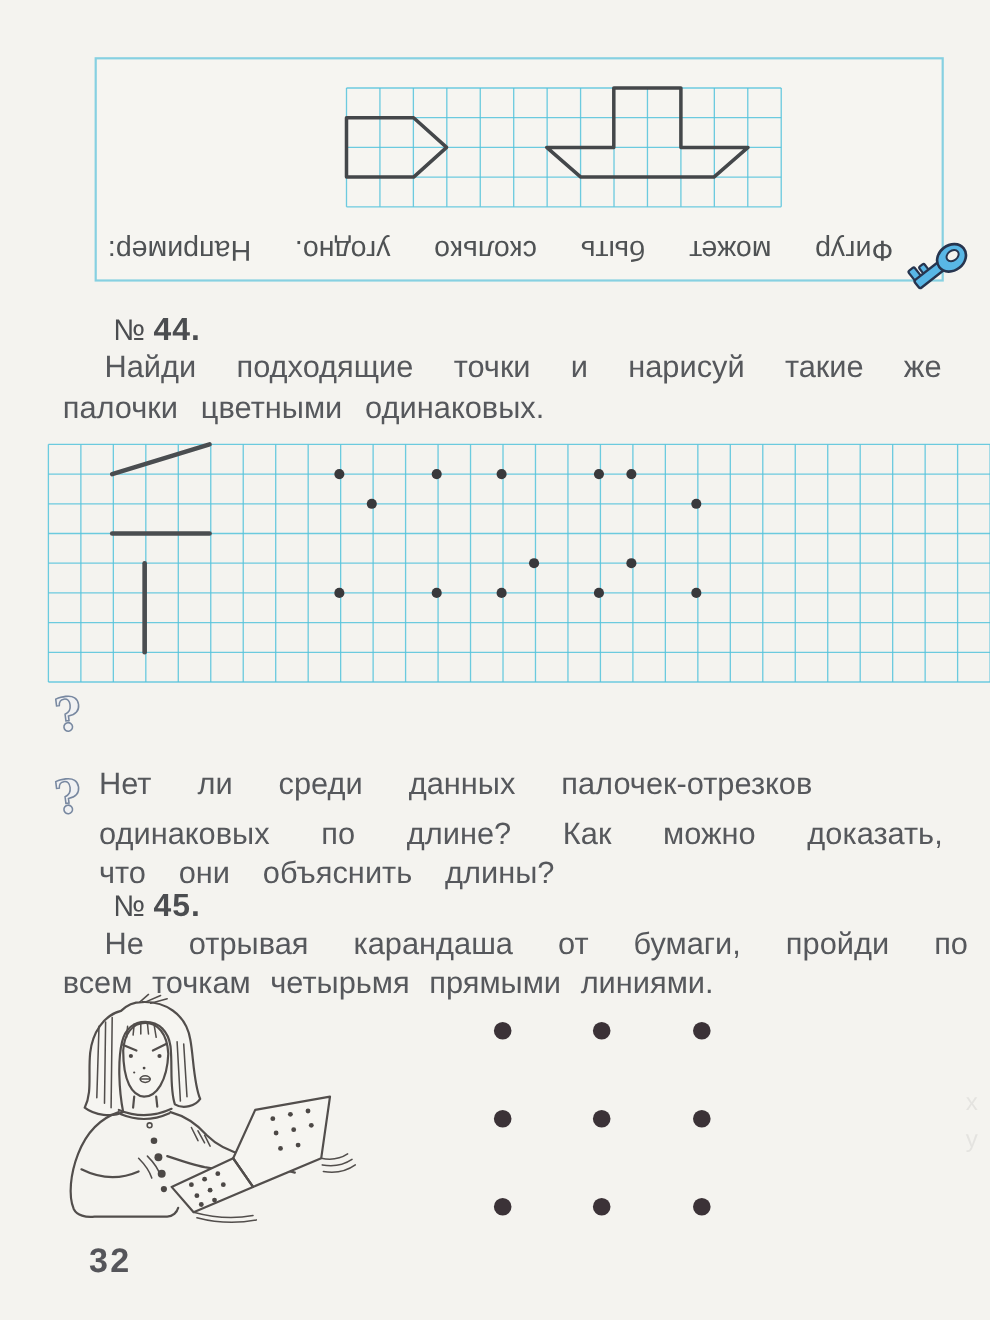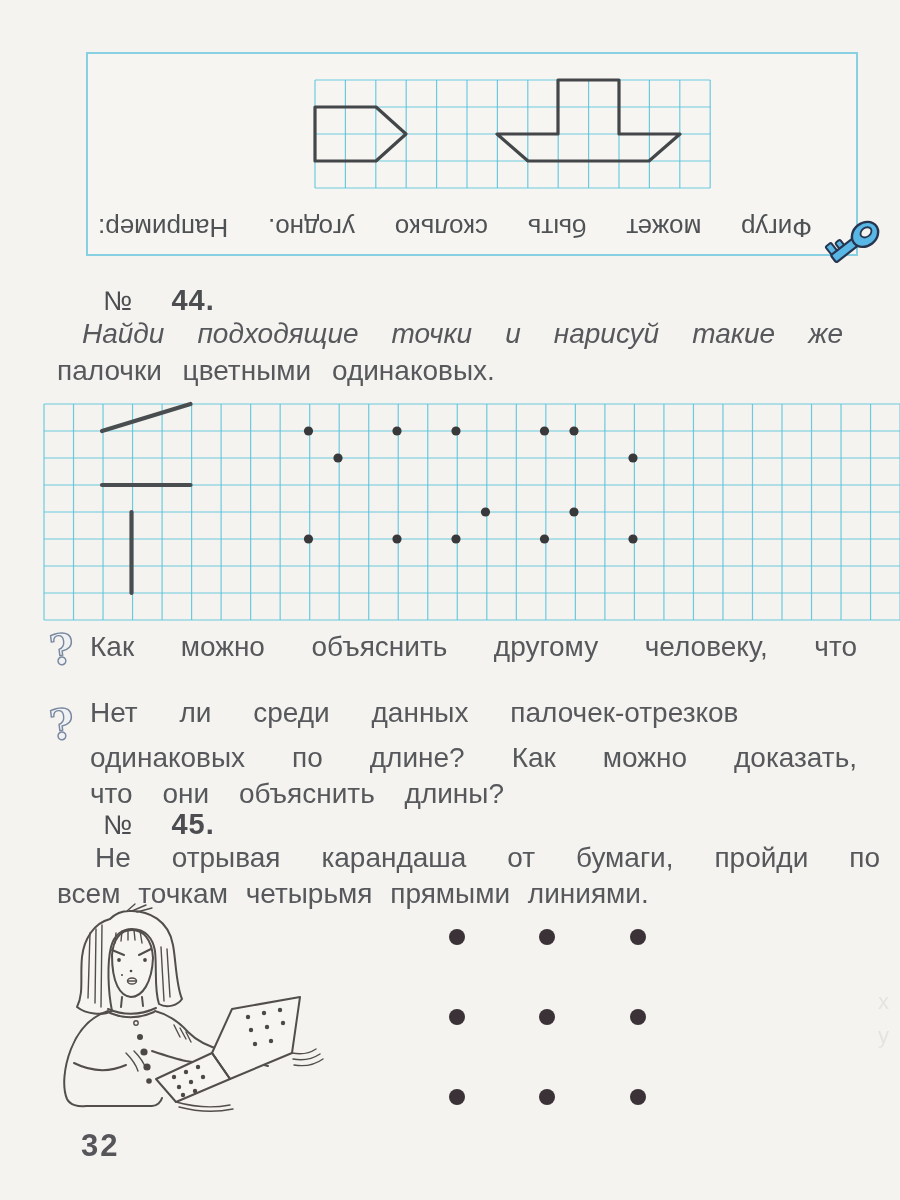--- a/index.html
+++ b/index.html
@@ -21,21 +21,21 @@
   .flipped-caption{
     position:absolute;left:10px;top:152px;width:714px;height:44px;
     line-height:44px;font-size:26px;color:#4f5254;
     transform:rotate(180deg);
     text-align:justify;text-align-last:justify;
     white-space:nowrap;
   }
   .key-svg{position:absolute;left:820px;top:212px;}
   
   .h-num{position:absolute;font-size:27px;color:#4b4d50;}
-  .h-num .num{font-weight:bold;font-size:29px;letter-spacing:1px;margin-left:32px;}
+  .h-num .num{font-weight:bold;font-size:29px;letter-spacing:1px;}
   .line{position:absolute;font-size:28px;line-height:34px;white-space:nowrap;color:#56585c;}
   .just{text-align:justify;text-align-last:justify;white-space:normal;}
   .b{font-weight:bold;color:#4e5054;}
   
   .grid-svg{position:absolute;}
   .gl{stroke:#54c3dc;stroke-width:1.2;opacity:.85;}
   .shape{fill:none;stroke:#44474a;stroke-width:3.2;stroke-linejoin:round;}
   .stick{stroke:#4a4d50;stroke-width:4.2;stroke-linecap:round;}
   .dot{fill:#39393c;}
   .bigdot{fill:#3b3237;}
@@ -89,21 +89,21 @@
       <rect x="8" y="26.5" width="29" height="9" rx="2" fill="#59b7e6" stroke="#27354f" stroke-width="2.2"></rect>
       <ellipse cx="48" cy="31" rx="14" ry="11.5" fill="#59b7e6" stroke="#27354f" stroke-width="2.4"></ellipse>
       <ellipse cx="50" cy="30" rx="6" ry="4.5" fill="#f4f3ef" stroke="#27354f" stroke-width="1.8"></ellipse>
     </g>
   </svg>
 
   <div class="h-num" style="left:103px;top:284px;">
     <span>№</span>
     <span class="num">44.</span>
   </div>
-  <div class="line just" style="left:82px;top:317px;width:761px;font-style:italic;">Найди подходящие точки и нарисуй такие же</div>
+  <div class="line just" style="left:95px;top:317px;width:761px;">Найди подходящие точки и нарисуй такие же</div>
   <div class="line" style="left:57px;top:354px;word-spacing:13px;">палочки цветными одинаковых.</div>
 
   <svg id="main-grid-svg" class="grid-svg" style="left:40px;top:390px;" width="860" height="233" viewBox="0 0 860 233">
       <line x1="4" y1="14" x2="4" y2="230" class="gl"></line>
       <line x1="33.519999999999996" y1="14" x2="33.519999999999996" y2="230" class="gl"></line>
       <line x1="63.04" y1="14" x2="63.04" y2="230" class="gl"></line>
       <line x1="92.56" y1="14" x2="92.56" y2="230" class="gl"></line>
       <line x1="122.08" y1="14" x2="122.08" y2="230" class="gl"></line>
       <line x1="151.6" y1="14" x2="151.6" y2="230" class="gl"></line>
       <line x1="181.12" y1="14" x2="181.12" y2="230" class="gl"></line>
@@ -154,21 +154,20 @@
       <circle cx="268.5" cy="149" r="4.6" class="dot"></circle>
       <circle cx="357" cy="149" r="4.6" class="dot"></circle>
       <circle cx="416" cy="149" r="4.6" class="dot"></circle>
       <circle cx="504.5" cy="149" r="4.6" class="dot"></circle>
       <circle cx="593" cy="149" r="4.6" class="dot"></circle>
     </svg>
 
   <svg class="qmark" style="left:44px;top:626px;" width="36" height="48" viewBox="0 0 36 48">
     <text x="18" y="38" text-anchor="middle" font-family="DejaVu Serif, serif" font-weight="bold" font-size="42" fill="#f0f1f3" stroke="#7888a0" stroke-width="1.4" transform="rotate(-7 18 24)">?</text>
   </svg>
-  <div class="line just" style="left:90px;top:630px;width:767px;">Как можно объяснить другому человеку, что</div>
 
   <svg class="qmark" style="left:44px;top:701px;" width="36" height="48" viewBox="0 0 36 48">
     <text x="18" y="38" text-anchor="middle" font-family="DejaVu Serif, serif" font-weight="bold" font-size="42" fill="#f0f1f3" stroke="#7888a0" stroke-width="1.4" transform="rotate(-7 18 24)">?</text>
   </svg>
   <div class="line" style="left:90px;top:696px;word-spacing:34px;">Нет ли среди данных палочек-отрезков</div>
   <div class="line just" style="left:90px;top:741px;width:767px;">одинаковых по длине? Как можно доказать,</div>
   <div class="line" style="left:90px;top:777px;word-spacing:22px;">что они объяснить длины?</div>
 
   <div class="h-num" style="left:103px;top:808px;">
     <span>№</span>

